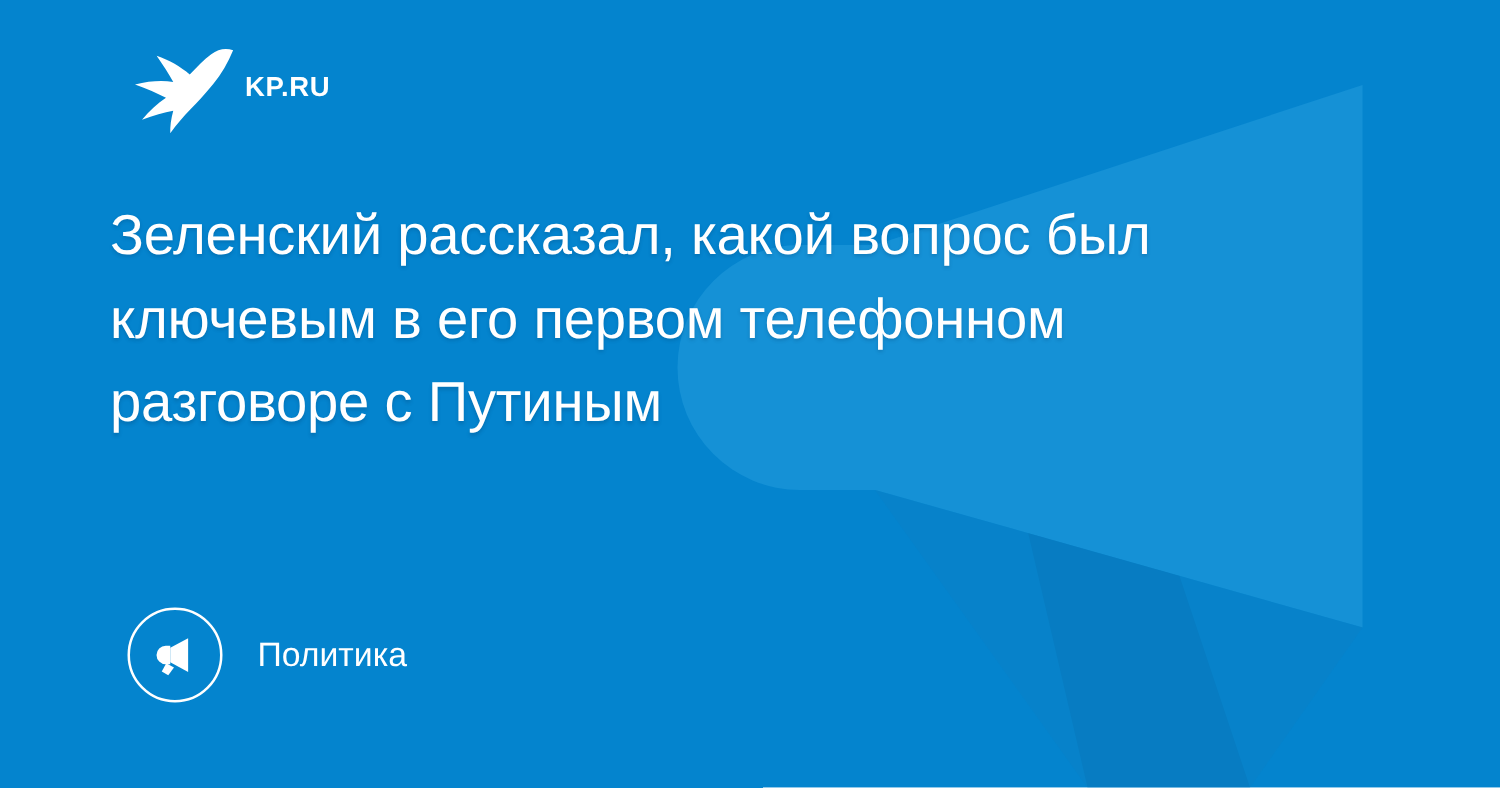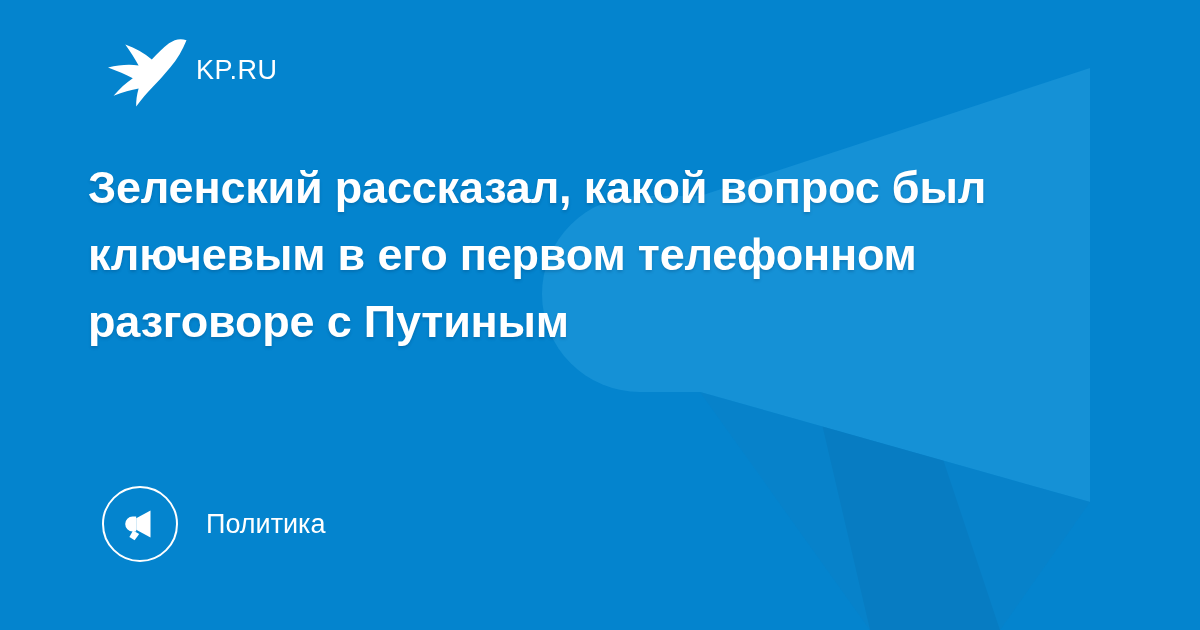--- a/index.html
+++ b/index.html
@@ -38,37 +38,37 @@
   }
   #brand-mark {
     width: 84px;
     height: 74px;
     display: block;
     flex: 0 0 auto;
   }
   #brand-name {
     margin-left: 8px;
     color: #ffffff;
-    font-size: 27px;
-    font-weight: 400;
+    font-size: 22px;
+    font-weight: 700;
     letter-spacing: 0.5px;
     line-height: 1;
     white-space: nowrap;
   }
 
   
   #headline {
     position: absolute;
     left: 88px;
     top: 154px;
     width: 940px;
     margin: 0;
     color: #ffffff;
     font-size: 45px;
-    font-weight: 700;
+    font-weight: 400;
     line-height: 67px;
     letter-spacing: -0.2px;
     text-shadow: 0 2px 3px rgba(0, 45, 85, 0.22);
   }
 
   
   #category {
     position: absolute;
     left: 102px;
     top: 485px;

